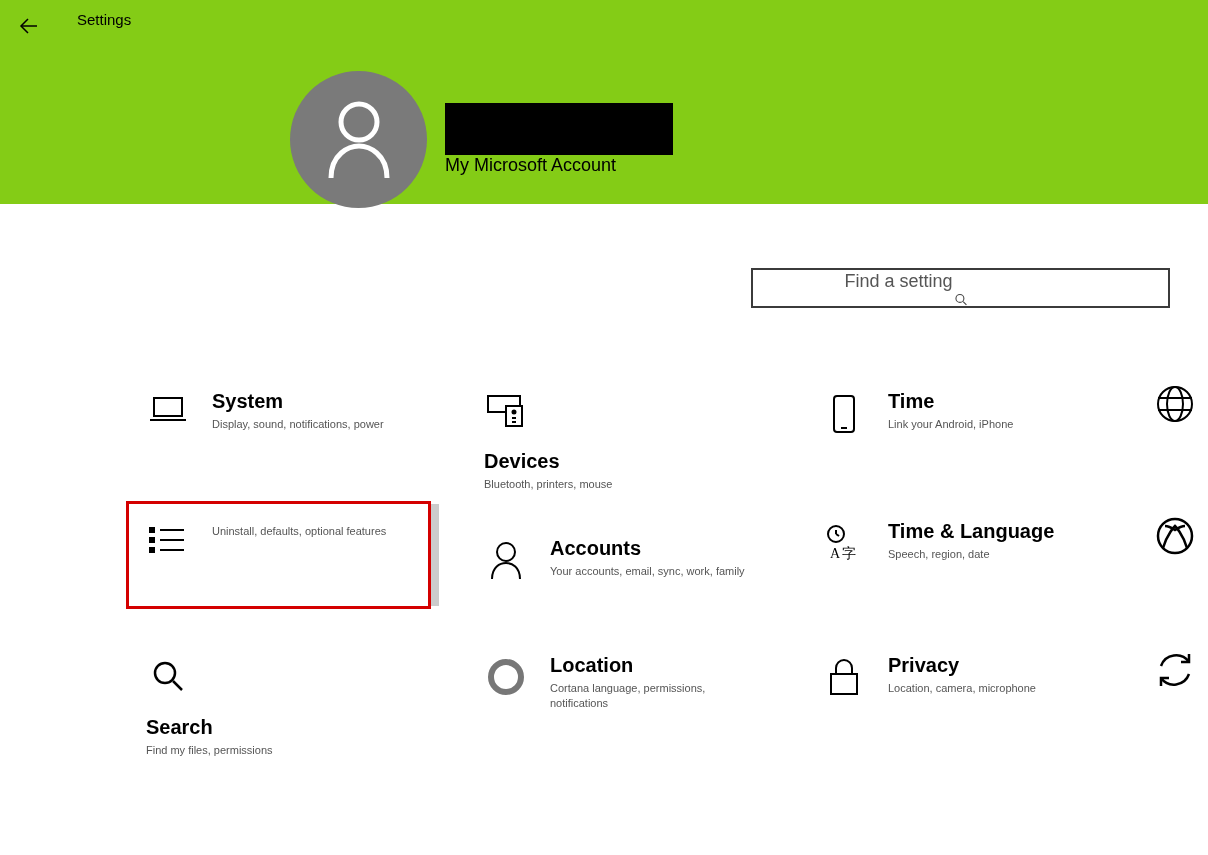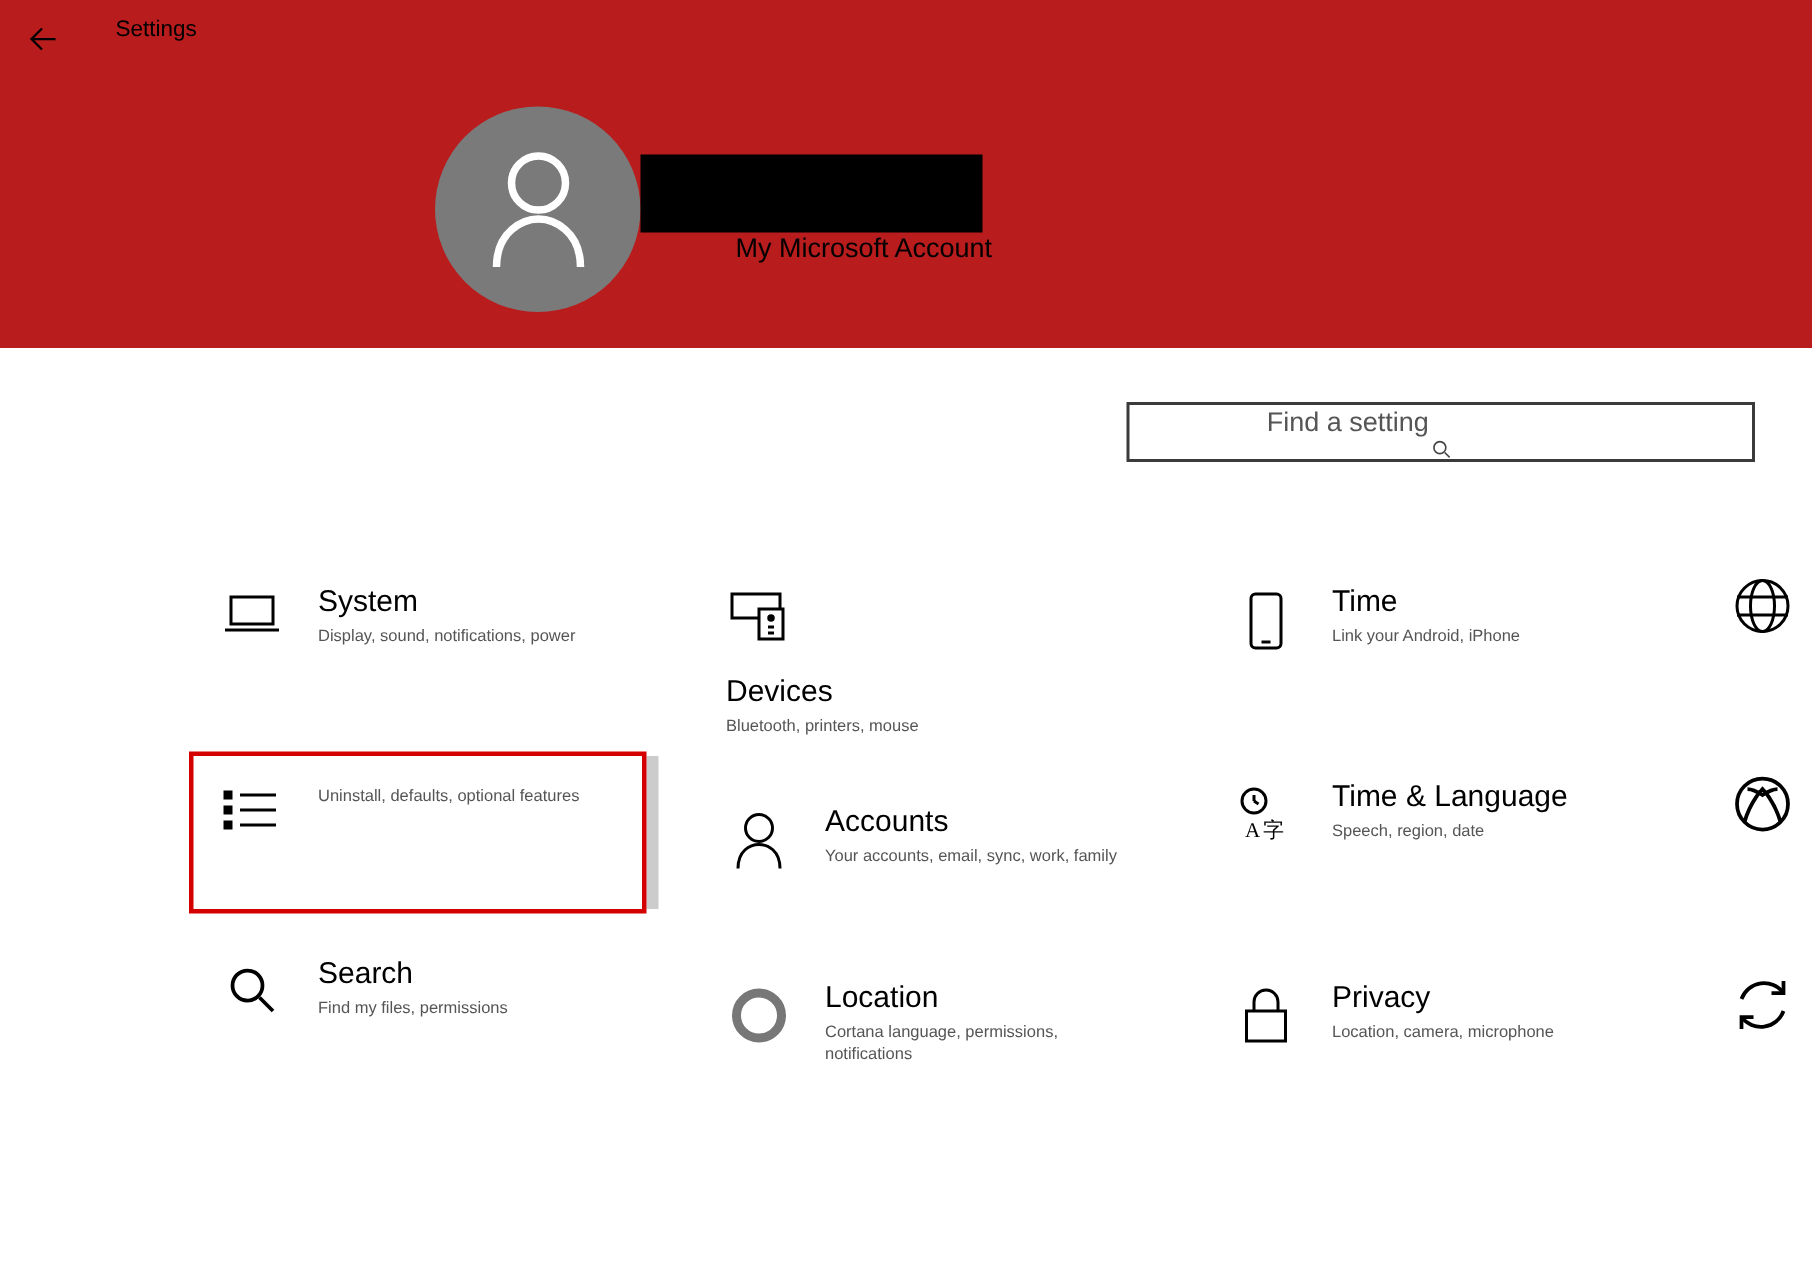--- a/index.html
+++ b/index.html
@@ -7,22 +7,22 @@
     margin: 0;
     font-family: "Segoe UI", Arial, sans-serif;
     background: #fff;
     color: #000;
     width: 1208px;
     height: 855px;
     overflow: hidden;
     position: relative;
   }
   .header {
-    background: #b91c1c;
-    height: 232px;
+    background: #84cc16;
+    height: 204px;
     position: relative;
   }
   .back-btn {
     position: absolute;
     top: 14px;
     left: 17px;
     width: 24px;
     height: 24px;
     display: flex;
     align-items: center;
@@ -35,21 +35,21 @@
     left: 77px;
     font-size: 15px;
     color: #000;
   }
   .avatar-block {
     position: absolute;
     left: 290px;
     top: 71px;
     display: flex;
     align-items: flex-start;
-    text-align: right;
+    gap: 18px;
   }
   .avatar {
     width: 137px;
     height: 137px;
     border-radius: 50%;
     background: #7a7a7a;
     display: flex;
     align-items: center;
     justify-content: center;
   }
@@ -120,21 +120,21 @@
     flex-shrink: 0;
     display: flex;
     justify-content: center;
     padding-top: 4px;
   }
   .tile .txt {
     flex: 1;
   }
   .tile .t-title {
     font-size: 20px;
-    font-weight: 400;
+    font-weight: 700;
     color: #000;
   }
   .tile .t-desc {
     font-size: 11px;
     color: #555;
     margin-top: 4px;
     line-height: 1.35;
     padding-right: 6px;
   }
   .highlight-box {
@@ -294,21 +294,21 @@
   </div>
 
   <div class="edge-icon" style="left:1155px; top:134px;">
     <svg width="40" height="40" viewBox="0 0 40 40" fill="none" stroke="#000" stroke-width="2.5">
       <circle cx="20" cy="20" r="17"></circle>
       <path d="M8 32 C12 18 20 10 20 10 C20 10 28 18 32 32"></path>
       <path d="M10 10 C14 10 20 14 20 14 C20 14 26 10 30 10"></path>
     </svg>
   </div>
 
-  <div class="tile" style="left:136px; top:248px;">
+  <div class="tile" style="left:136px; top:264px;flex-direction:column;">
     <div class="icon-slot">
       <svg width="36" height="36" viewBox="0 0 36 36" fill="none" stroke="#000" stroke-width="2.5">
         <circle cx="15" cy="15" r="10"></circle>
         <line x1="23" y1="23" x2="32" y2="32"></line>
       </svg>
     </div>
     <div class="txt">
       <div class="t-title">Search</div>
       <div class="t-desc">Find my files, permissions</div>
     </div>

